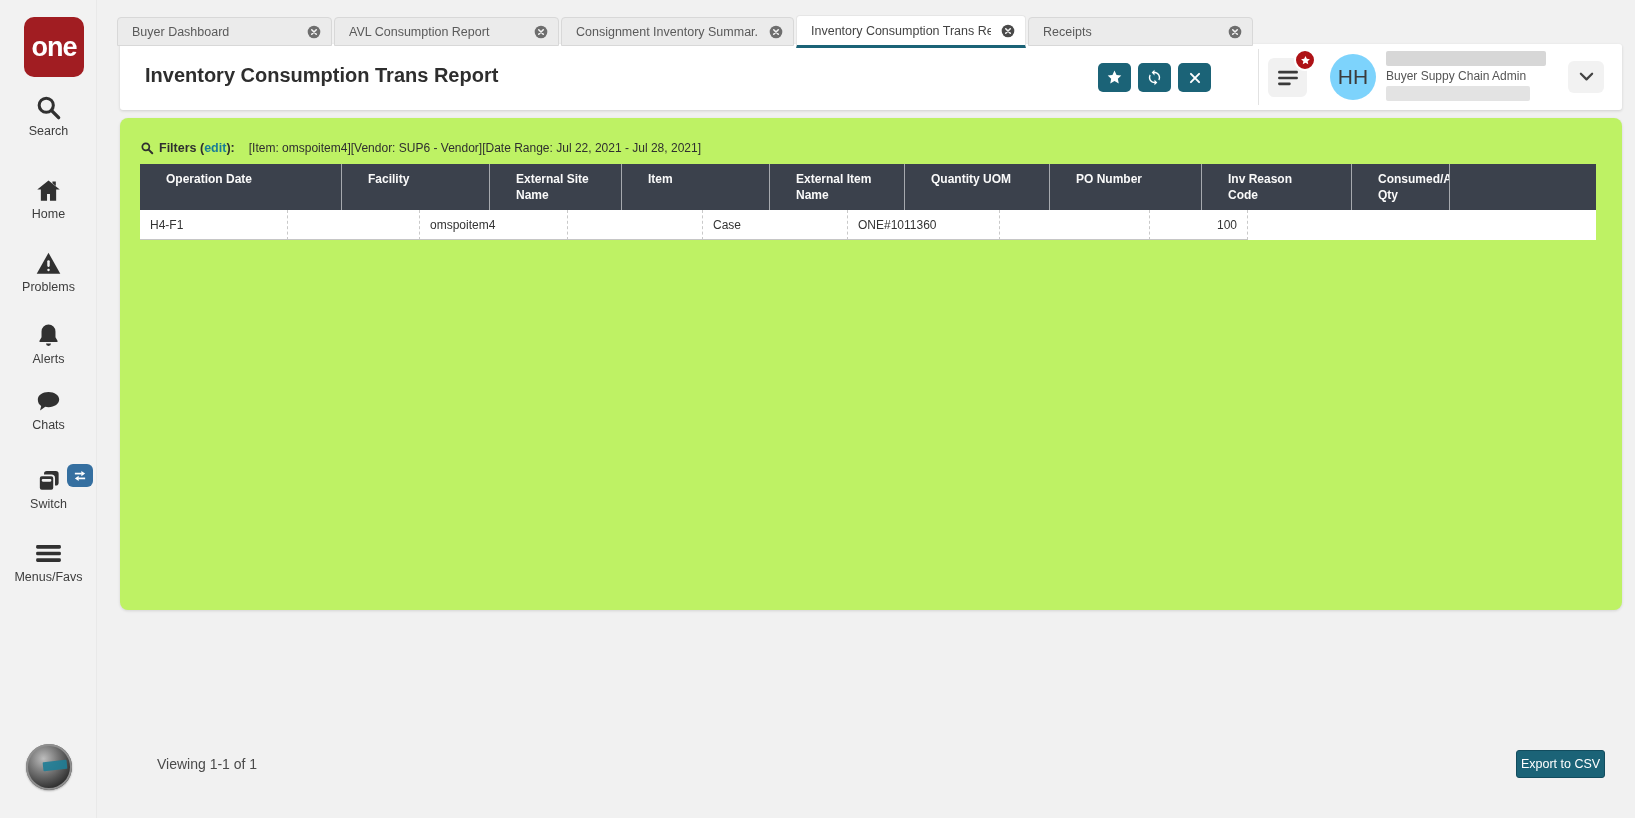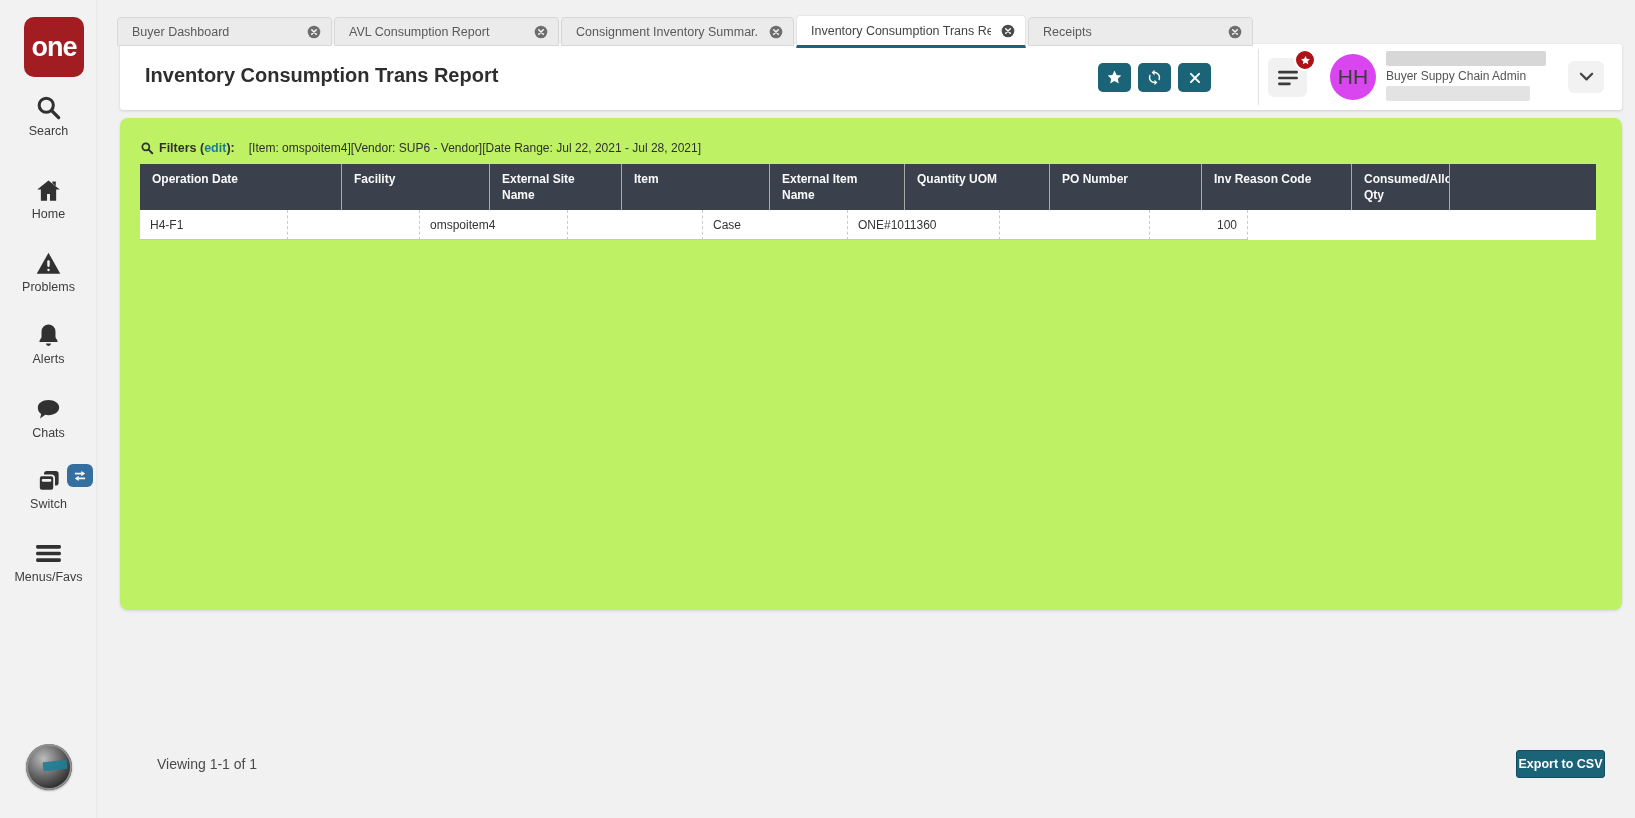--- a/index.html
+++ b/index.html
@@ -41,54 +41,54 @@
              border-radius:0 3px 3px 3px; box-shadow:0 1px 3px rgba(0,0,0,.14); }
   .page-title { position:absolute; left:25px; top:20px; font-size:20px; font-weight:700; color:#2e2e2e; }
   .actions { position:absolute; left:978px; top:19px; display:flex; gap:7px; }
   .act-btn { width:33px; height:29px; background:#1b6377; border:none; border-radius:5px;
              display:flex; align-items:center; justify-content:center; cursor:pointer; }
   .vdiv { position:absolute; left:1138px; top:5px; width:1px; height:56px; background:#e2e2e2; }
   .menu-btn { position:absolute; left:1148px; top:14px; width:39px; height:39px; background:#f1f1f1; border:none;
               border-radius:6px; display:flex; align-items:center; justify-content:center; cursor:pointer; }
   .menu-badge { position:absolute; left:26px; top:-9px; width:22px; height:22px; background:#ae1216; border:2px solid #fff;
                 border-radius:50%; display:flex; align-items:center; justify-content:center; }
-  .hh-avatar { position:absolute; left:1210px; top:10px; width:46px; height:46px; background:#d946ef; border-radius:50%;
+  .hh-avatar { position:absolute; left:1210px; top:10px; width:46px; height:46px; background:#7dd3fc; border-radius:50%;
                display:flex; align-items:center; justify-content:center; font-size:21px; color:#3c3c3c; cursor:pointer; }
   .usertext { position:absolute; left:1266px; top:7px; display:flex; flex-direction:column; gap:3px; }
   .redacted-1 { width:160px; height:15px; background:#d7d7d7; border-radius:2px; filter:blur(.4px); }
   .user-role { font-size:12px; color:#555; }
   .redacted-2 { width:144px; height:15px; background:#e3e3e3; border-radius:2px; filter:blur(.4px); }
   .chev-btn { position:absolute; left:1448px; top:17px; width:36px; height:32px; background:#f2f2f2; border:none;
               border-radius:6px; display:flex; align-items:center; justify-content:center; cursor:pointer; }
 
   
   .maincard { position:absolute; left:120px; top:118px; width:1502px; height:492px; background:#bef264;
               border-radius:8px; box-shadow:0 1px 3px rgba(0,0,0,.12); }
   .filters-row { position:absolute; left:20px; top:23px; display:flex; align-items:center; font-size:12.5px; }
   .filters-label { font-weight:700; color:#2f2f2f; margin-left:5px; }
   .filters-edit { color:#1a7d97; font-weight:700; cursor:pointer; }
   .filters-suffix { font-weight:700; color:#2f2f2f; }
   .filters-summary { margin-left:14px; color:#2f2f2f; font-size:12px; }
 
   .grid { position:absolute; left:20px; top:46px; width:1456px; }
   .thead { display:flex; background:#3b414c; }
-  .th { color:#fafafa; font-size:12px; font-weight:700; padding:7px 12px; min-height:42px; line-height:1.35;
+  .th { color:#fafafa; font-size:12px; font-weight:700; padding:7px 26px; min-height:42px; line-height:1.35;
         border-right:1px solid rgba(255,255,255,.55); overflow:hidden; cursor:pointer; display:flex; align-items:flex-start; }
   .th-fill { flex:1; border-right:none; cursor:default; }
   .trow { display:flex; background:#fff; }
   .td { font-size:12px; color:#333; padding:8px 10px; height:30px; border-right:1px dashed #c9c9c9;
         border-bottom:1px solid #c6c6c6; overflow:hidden; white-space:nowrap; }
   .td-fill { flex:1; border:none; }
   .num { text-align:right; }
   .c0{width:202px}.c1{width:148px}.c2{width:132px}.c3{width:148px}.c4{width:135px}
   .c5{width:145px}.c6{width:152px}.c7{width:150px}.c8{width:98px}
 
   .viewing { position:absolute; left:37px; top:638px; font-size:14px; color:#4a4a4a; }
   .export-btn { position:absolute; left:1396px; top:632px; width:89px; height:28px; background:#1b6377;
-                border:1px solid #124c5e; border-radius:3px; color:#fff; font-size:12.5px; font-weight:700;
+                border:1px solid #124c5e; border-radius:3px; color:#fff; font-size:12.5px; font-weight:400;
                 font-family:inherit; cursor:pointer; }
 </style>
 </head>
 <body>
 
 <div class="screen">
 
   <aside class="sidebar">
     <div class="logo">
       <span>one</span>
@@ -120,21 +120,21 @@
     </div>
 
     <div class="nav-item" style="top:322px">
       <svg class="nav-icon" viewBox="0 0 24 24">
         <path d="M12 2.2a6.2 6.2 0 0 0-6.2 6.2v5.1L4 16.6v1.2h16v-1.2l-1.8-3.1V8.4A6.2 6.2 0 0 0 12 2.2z" fill="#313131"></path>
         <path d="M9.8 19.2a2.2 2.2 0 0 0 4.4 0z" fill="#313131"></path>
       </svg>
       <span class="nav-label">Alerts</span>
     </div>
 
-    <div class="nav-item" style="top:396px">
+    <div class="nav-item" style="top:388px">
       <svg class="nav-icon" viewBox="0 0 24 24">
         <path d="M12 3.5c5.4 0 9.5 2.9 9.5 6.8S17.4 17 12 17c-1 0-2-.1-2.9-.3L4.5 20l1-3.9c-1.9-1.2-3-3.1-3-5.8 0-3.9 4.1-6.8 9.5-6.8z" fill="#313131"></path>
       </svg>
       <span class="nav-label">Chats</span>
     </div>
 
     <div class="nav-item" style="top:467px">
       <svg class="nav-icon" viewBox="0 0 24 24">
         <rect x="8" y="3.5" width="13" height="13" rx="2.5" fill="#313131"></rect>
         <rect x="3.5" y="7.5" width="13.5" height="13.5" rx="2.5" fill="#313131" stroke="#f2f2f2" stroke-width="1.6"></rect>

